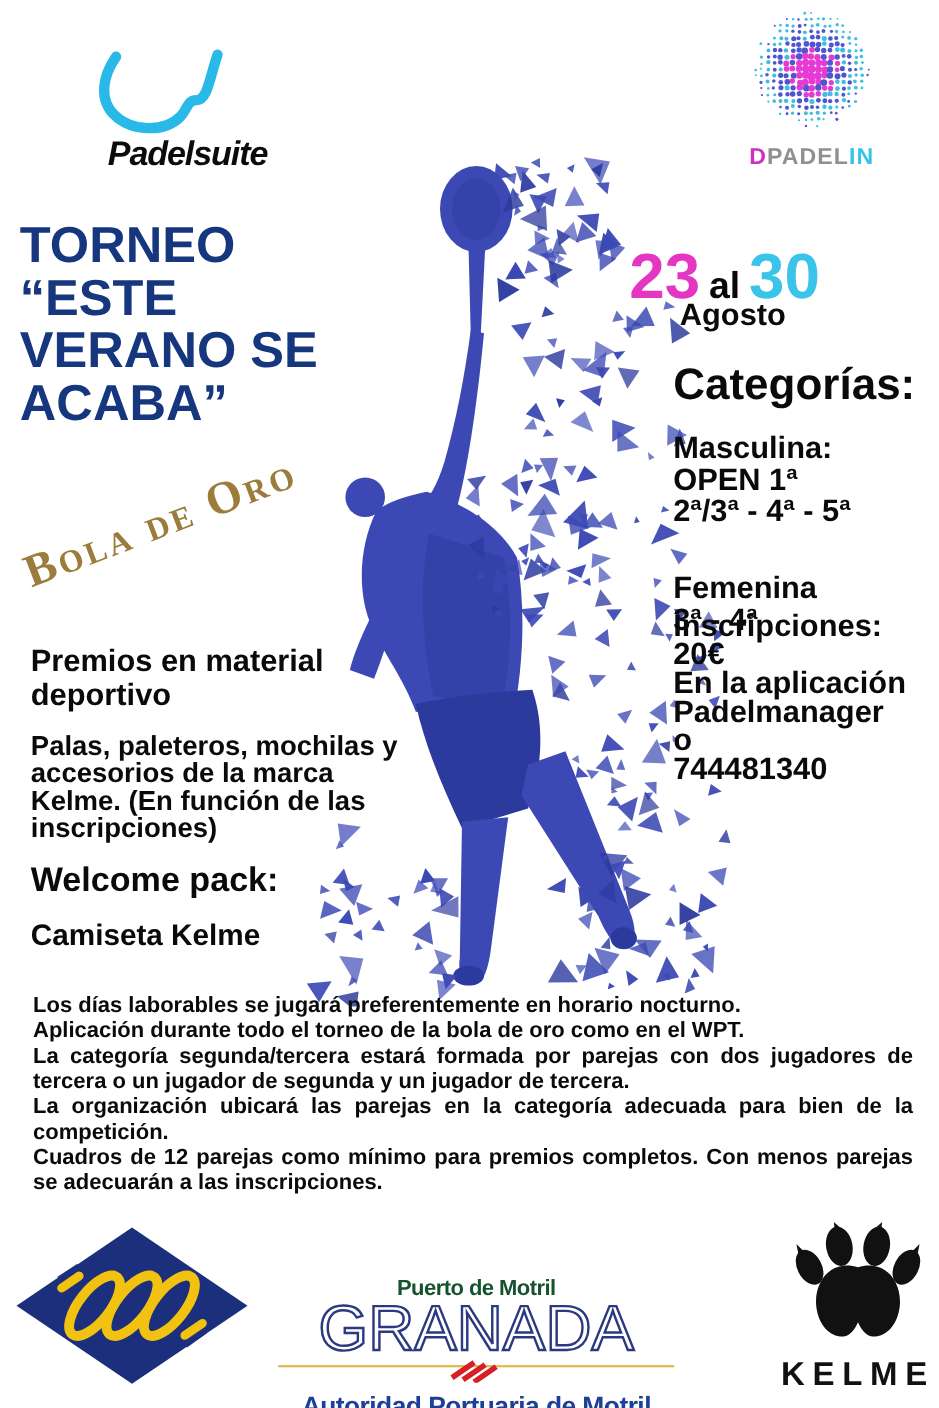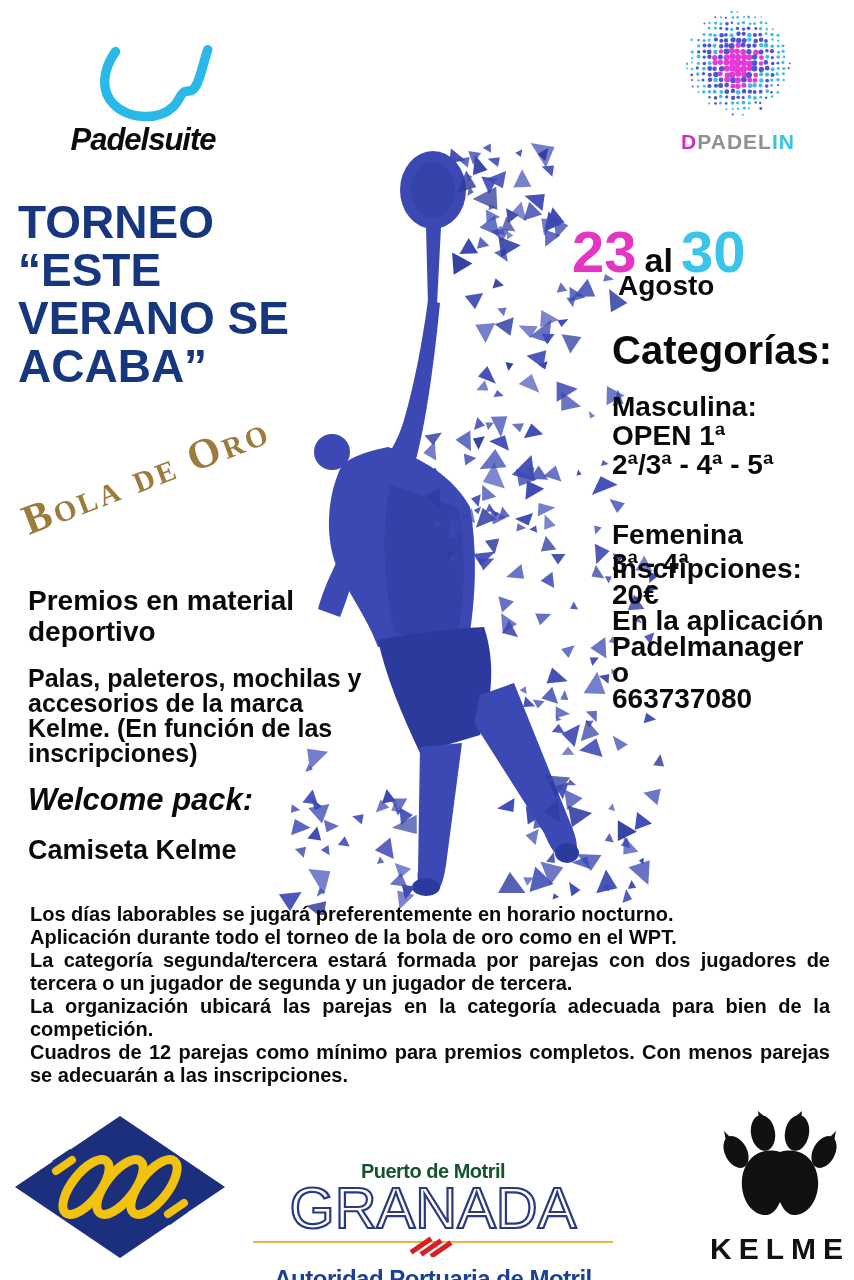--- a/index.html
+++ b/index.html
@@ -4,21 +4,21 @@
 <style>
   html,body{margin:0;padding:0;background:#e8e8e8;}
   .poster{
     position:relative;width:854px;height:1280px;margin:0 auto;
     background:#ffffff;overflow:hidden;
     font-family:"Liberation Sans",sans-serif;color:#0a0a0a;
   }
   .abs{position:absolute;}
 
   
-  .ps-logo{left:33px;top:44px;width:220px;text-align:center;}
+  .ps-logo{left:23px;top:44px;width:220px;text-align:right;}
   .ps-swoosh{display:block;margin-left:58px;}
   .ps-text{font-size:31px;font-weight:bold;font-style:italic;letter-spacing:-1px;color:#0c0c0c;margin-top:-2px;}
 
   .dp-logo{left:648px;top:8px;width:180px;text-align:center;}
   .dp-text{font-size:21px;font-weight:bold;letter-spacing:1px;margin-top:2px;white-space:nowrap;}
   .dp-d{color:#cf2fc0;}
   .dp-padel{color:#8e9094;}
   .dp-in{color:#35c4e8;}
 
   
@@ -38,21 +38,21 @@
   .month{left:618px;top:270px;font-size:28px;font-weight:bold;}
   .cats-heading{left:612px;top:328px;font-size:40px;font-weight:bold;text-align:right;}
   .block{font-size:28px;font-weight:bold;line-height:29px;}
   .masc{left:612px;top:392px;}
   .fem{left:612px;top:492px;margin-top:28px;}
   .insc{left:612px;top:556px;line-height:26px;}
 
   
   .premios{left:28px;top:585px;font-size:28px;font-weight:bold;line-height:31px;}
   .palas{left:28px;top:666px;font-size:25px;font-weight:bold;line-height:25px;}
-  .welcome{left:28px;top:782px;font-size:31px;font-weight:bold;font-style:italic;}
+  .welcome{left:28px;top:782px;font-size:31px;font-weight:bold;}
   .camiseta{left:28px;top:835px;font-size:27px;font-weight:bold;}
 
   
   .notes{left:30px;top:903px;width:800px;font-size:20px;font-weight:bold;line-height:23px;}
   .notes .note-para{text-align:justify;margin:0;}
 
   
   .puerto-logo{left:12px;top:1113px;}
   .granada-block{left:253px;top:1116px;width:360px;text-align:center;}
   .g-top{font-size:20px;font-weight:bold;color:#14532d;letter-spacing:-0.5px;margin-top:44px;}
@@ -619,21 +619,21 @@
   <div class="abs block fem">
       <div>Femenina</div>
       <div>3ª - 4ª</div>
     </div>
   <div class="abs block insc">
       <div>Inscripciones:</div>
       <div>20€</div>
       <div>En la aplicación</div>
       <div>Padelmanager</div>
       <div>o</div>
-      <div>663737080</div>
+      <div>744481340</div>
     </div>
 
   <div class="abs premios">
       <div>Premios en material</div>
       <div>deportivo</div>
     </div>
   <div class="abs palas">
       <div>Palas, paleteros, mochilas y</div>
       <div>accesorios de la marca</div>
       <div>Kelme. (En función de las</div>

